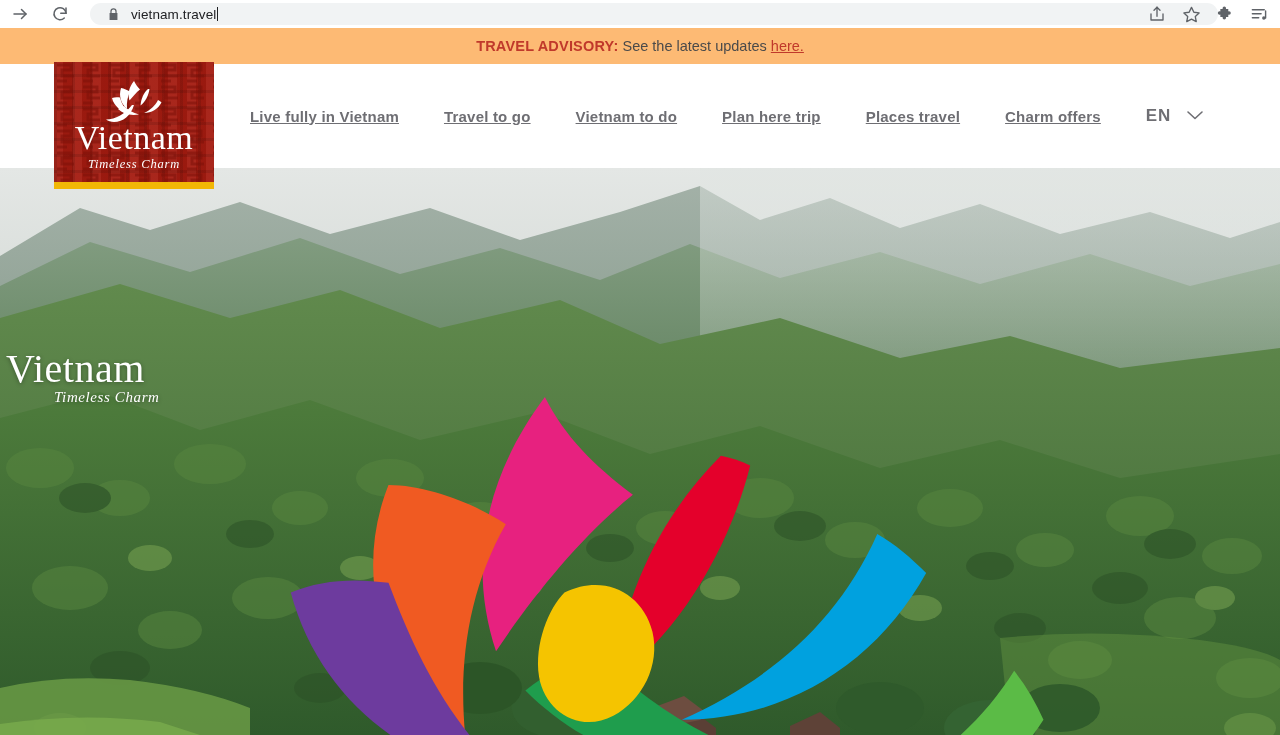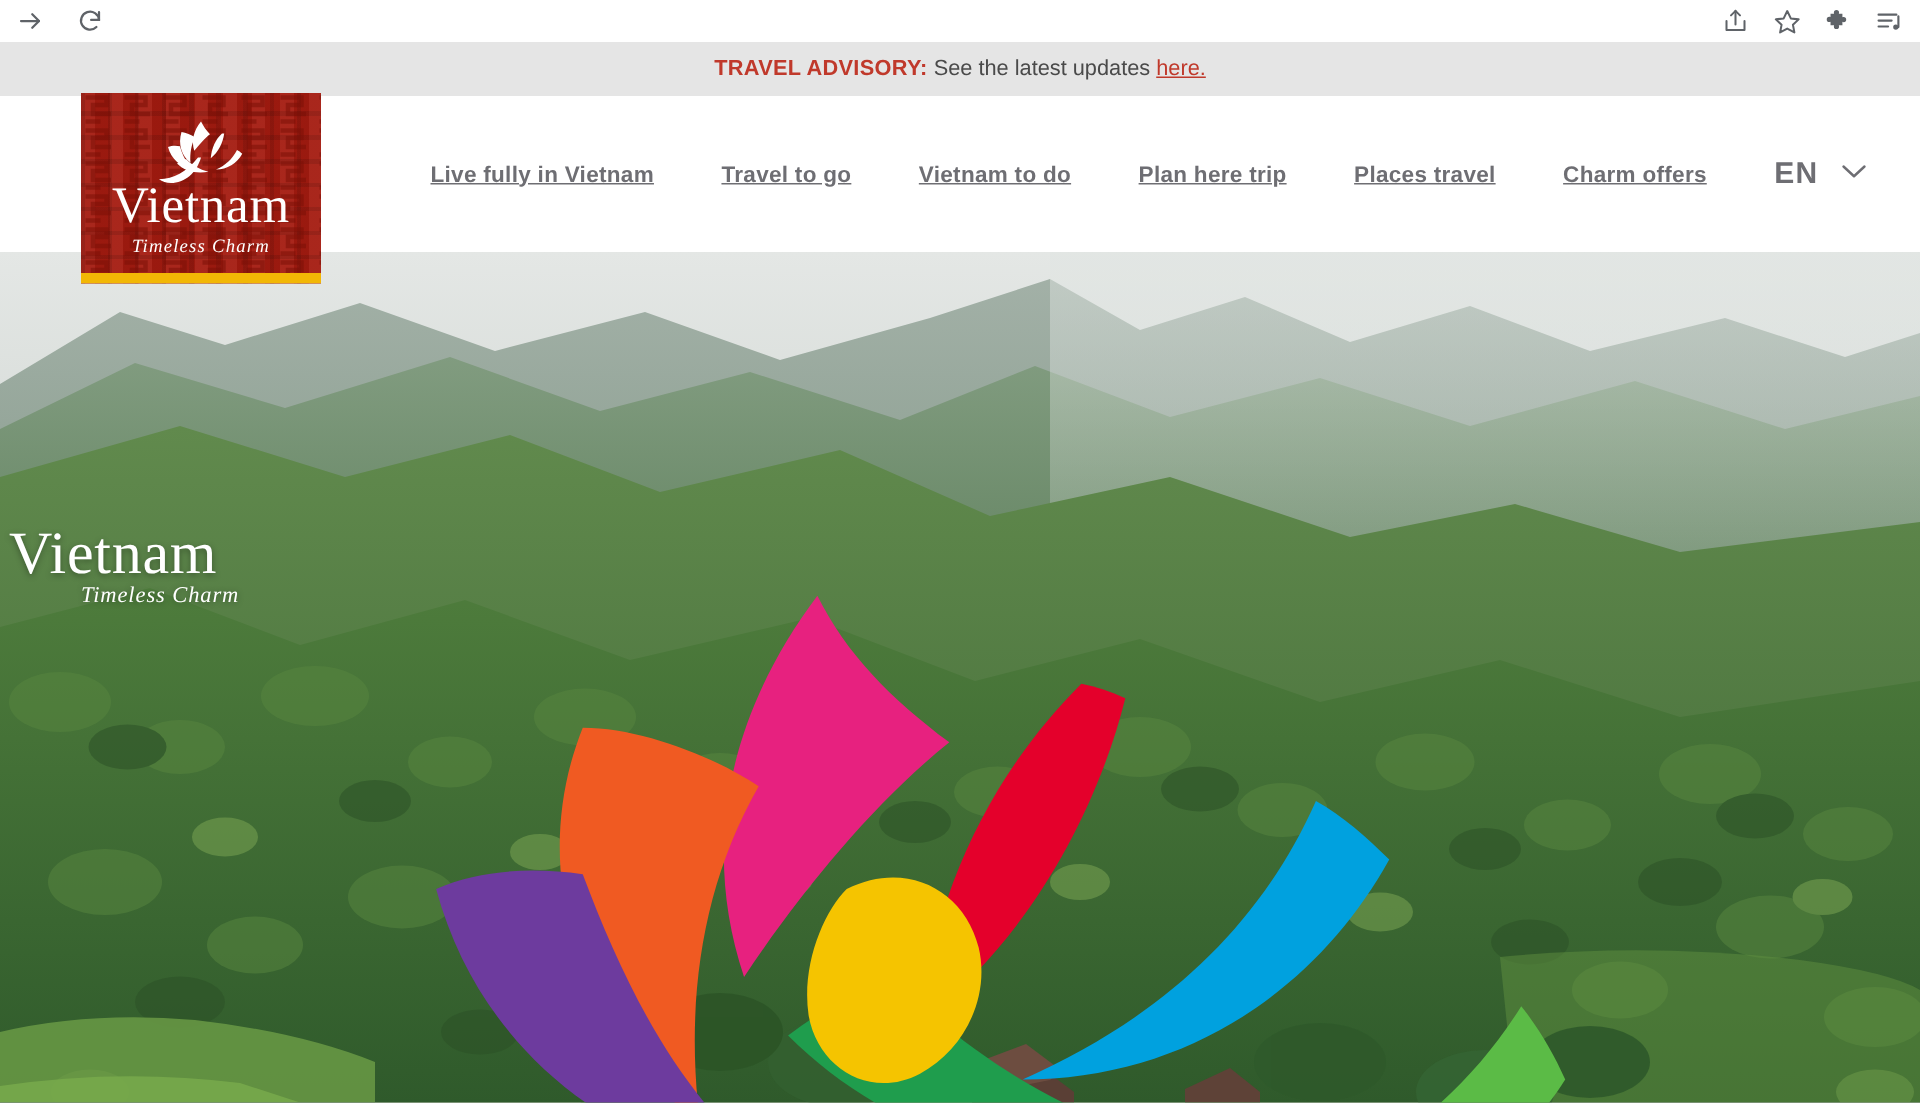--- a/index.html
+++ b/index.html
@@ -49,46 +49,46 @@
   .chrome-actions {
     display: flex; align-items: center; gap: 0px;
     position: absolute; right: 4px; top: 0; height: 28px;
   }
   .chrome-actions .nav-btn { width: 34px; }
 
   
   .advisory-bar {
     position: absolute; top: 28px; left: 0;
     width: 1280px; height: 36px;
-    background: #e5e5e5;
+    background: #fdba74;
     display: flex; align-items: center; justify-content: center;
   }
   .advisory-inner { font-size: 14.5px; color: #4a4a4a; white-space: nowrap; }
   .advisory-label { color: #c0392b; font-weight: bold; letter-spacing: .2px; }
   .advisory-link { color: #c0392b; text-decoration: underline; }
 
   
   .site-header {
     position: absolute; top: 64px; left: 0;
     width: 1280px; height: 104px;
     background: #ffffff;
     z-index: 5;
   }
   .nav-list {
     position: absolute; left: 250px; top: 0; height: 104px;
-    display: flex; align-items: center; gap: 0; margin-left: 37px;
+    display: flex; align-items: center; gap: 0;
   }
   .nav-item {
     font-size: 15px; font-weight: bold; color: #6e6e73;
     letter-spacing: .2px; white-space: nowrap;
     padding: 6px 0;
     margin-right: 45px;
   }
   .lang-switch { display: flex; align-items: center; gap: 14px; }
-  .lang-code { font-size: 20px; font-weight: bold; color: #6e6e73; letter-spacing: .8px; }
+  .lang-code { font-size: 17px; font-weight: bold; color: #6e6e73; letter-spacing: .8px; }
 
   
   .brand-box {
     position: absolute; left: 54px; top: 62px;
     width: 160px; height: 127px;
     z-index: 20;
     background:
       repeating-linear-gradient(90deg, rgba(0,0,0,.10) 0 3px, rgba(0,0,0,0) 3px 18px),
       repeating-linear-gradient(0deg, rgba(0,0,0,.10) 0 3px, rgba(0,0,0,0) 3px 16px),
       repeating-linear-gradient(90deg, rgba(255,255,255,.05) 0 9px, rgba(0,0,0,.06) 9px 19px),
@@ -160,20 +160,29 @@
     </svg>
   </div>
 
   <div class="nav-btn reload">
     <svg width="18" height="18" viewBox="0 0 24 24" fill="none" stroke="#5f6368" stroke-width="2" stroke-linecap="round">
       <path d="M20 11a8 8 0 1 0-2.3 6.3"></path>
         <polyline points="20,4 20,11 13,11"></polyline>
     </svg>
   </div>
 
+  <div class="omnibox">
+    <span class="lock">
+      <svg width="11" height="13" viewBox="0 0 14 16" fill="#5f6368">
+        <path d="M7 0a4 4 0 0 0-4 4v2H2v9h10V6h-1V4a4 4 0 0 0-4-4zm0 1.6A2.4 2.4 0 0 1 9.4 4v2H4.6V4A2.4 2.4 0 0 1 7 1.6z"></path>
+      </svg>
+    </span>
+    <span class="url">vietnam.travel</span>
+    <span class="caret"></span>
+  </div>
 
   <div class="chrome-actions">
     <div class="nav-btn">
       <svg width="18" height="18" viewBox="0 0 24 24" fill="none" stroke="#5f6368" stroke-width="1.8" stroke-linecap="round" stroke-linejoin="round">
         <path d="M4 12v8h16v-8"></path>
           <polyline points="8,7 12,3 16,7"></polyline>
           <line x1="12" y1="3" x2="12" y2="15"></line>
       </svg>
     </div>
     <div class="nav-btn">

